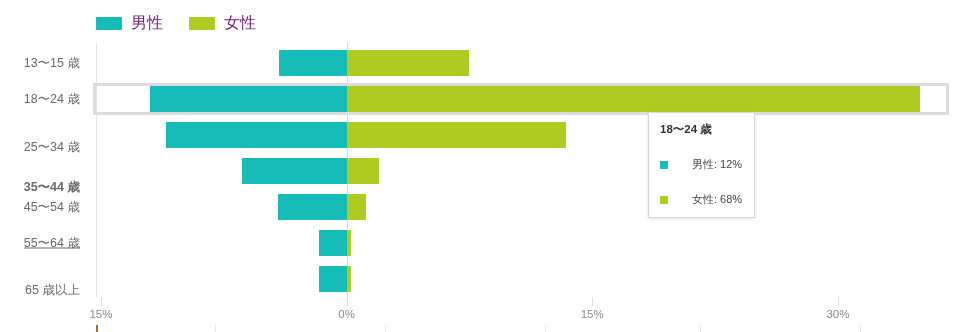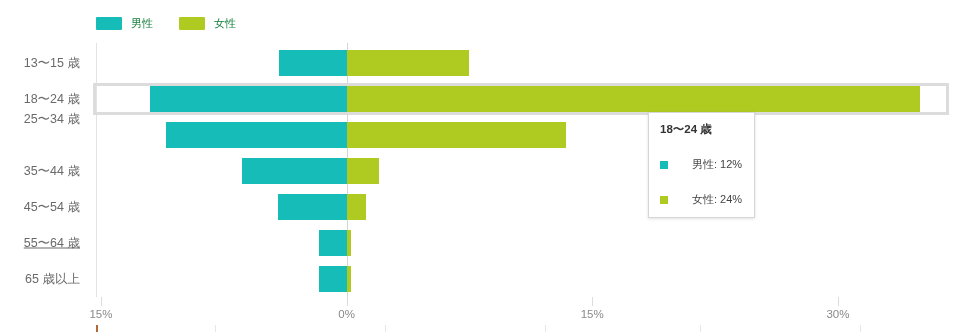--- a/index.html
+++ b/index.html
@@ -13,21 +13,21 @@
   .chart-root{position:absolute;inset:0;background:#fff;}
 
   
   .legend{
     position:absolute;left:96px;top:14px;
     display:flex;align-items:center;gap:26px;
     height:18px;
   }
   .legend-item{display:flex;align-items:center;gap:9px;}
   .legend-swatch{width:26px;height:13px;display:block;border-radius:1px;}
-  .legend-label{font-size:11px;color:#15803d;line-height:1;white-space:nowrap;}
+  .legend-label{font-size:16px;color:#701a75;line-height:1;white-space:nowrap;}
 
   
   .plot{
     position:absolute;
     left:96px;top:43px;
     width:850px;height:254px;
   }
   .axis-vline{
     position:absolute;left:0;top:0;width:1px;height:254px;
     background:#e3e3e3;
@@ -99,25 +99,25 @@
     </div>
     <div class="legend-item">
       <span class="legend-swatch" style="background:#afcb22"></span>
       <span class="legend-label">女性</span>
     </div>
   </div>
 
   <div class="ylabels" id="ylabels">
       <div class="ylabel" style="top: 20px;">13〜15 歳</div>
       <div class="ylabel" style="top: 56px;">18〜24 歳</div>
-      <div class="ylabel" style="top: 76px;">25〜34 歳</div>
-      <div class="ylabel" style="top: 128px;">35〜44 歳</div>
+      <div class="ylabel" style="top: 104px;">25〜34 歳</div>
+      <div class="ylabel" style="top: 144px; font-weight: bold;">35〜44 歳</div>
       <div class="ylabel" style="top: 164px; text-align: center;">45〜54 歳</div>
       <div class="ylabel" style="top: 200px; text-decoration: underline;">55〜64 歳</div>
-      <div class="ylabel" style="top: 236px;">65 歳以上</div>
+      <div class="ylabel" style="top: 247px;">65 歳以上</div>
     </div>
 
   <div class="plot" id="plot">
     <div class="axis-vline"></div>
     <div class="zero-line" id="zeroline" style="left: 250.578px;"></div>
   <div class="row" style="top: 7px;">
         <div class="bar male" style="left: 183.43px; width: 67.1484px; background: rgb(22, 189, 184);"></div>
         <div class="bar female" style="left: 250.578px; width: 122.832px; background: rgb(175, 203, 34);"></div>
       </div>
       <div class="row highlight" style="top: 43px;">
@@ -168,17 +168,17 @@
     </div>
 
   <div class="tooltip">
     <div class="tt-title">18〜24 歳</div>
     <div class="tt-row">
       <span class="tt-swatch" style="background:#16bdb8"></span>
       <span class="tt-text">男性: 12%</span>
     </div>
     <div class="tt-row">
       <span class="tt-swatch" style="background:#afcb22"></span>
-      <span class="tt-text">女性: 24%</span>
+      <span class="tt-text">女性: 68%</span>
     </div>
   </div>
 
 </div>
 
 </body></html>

